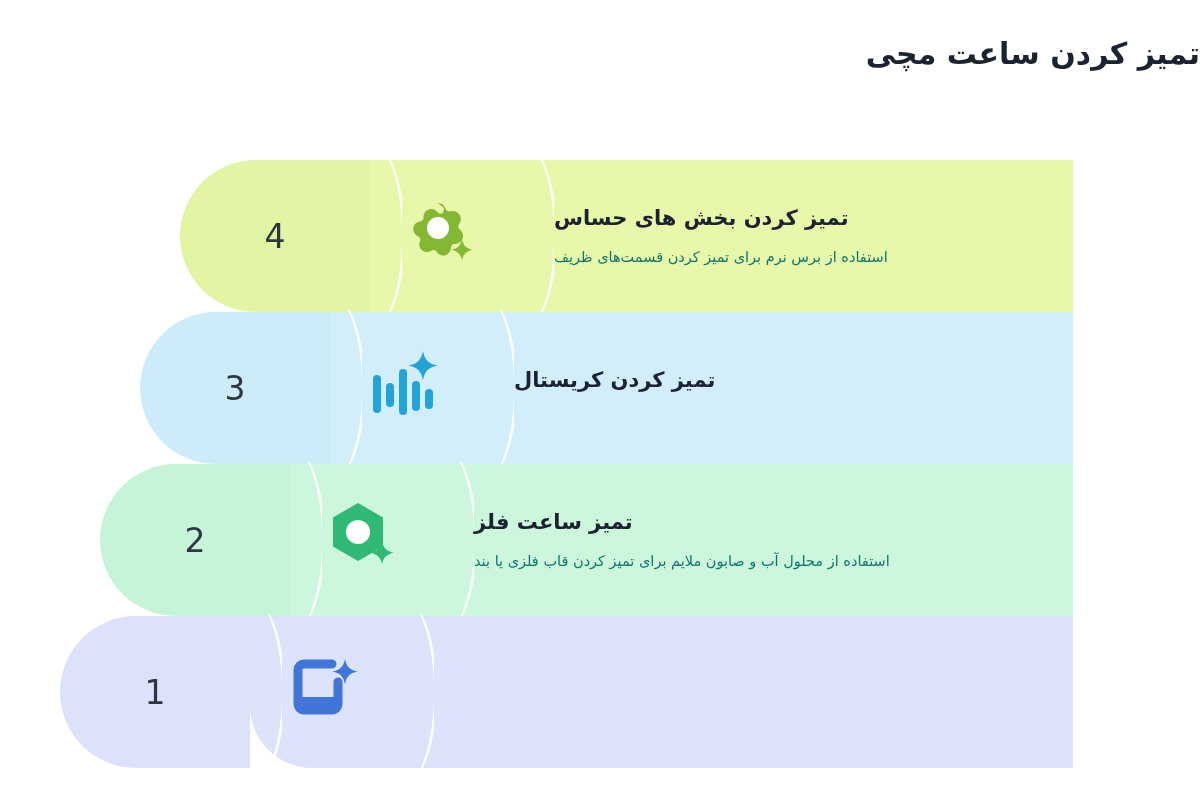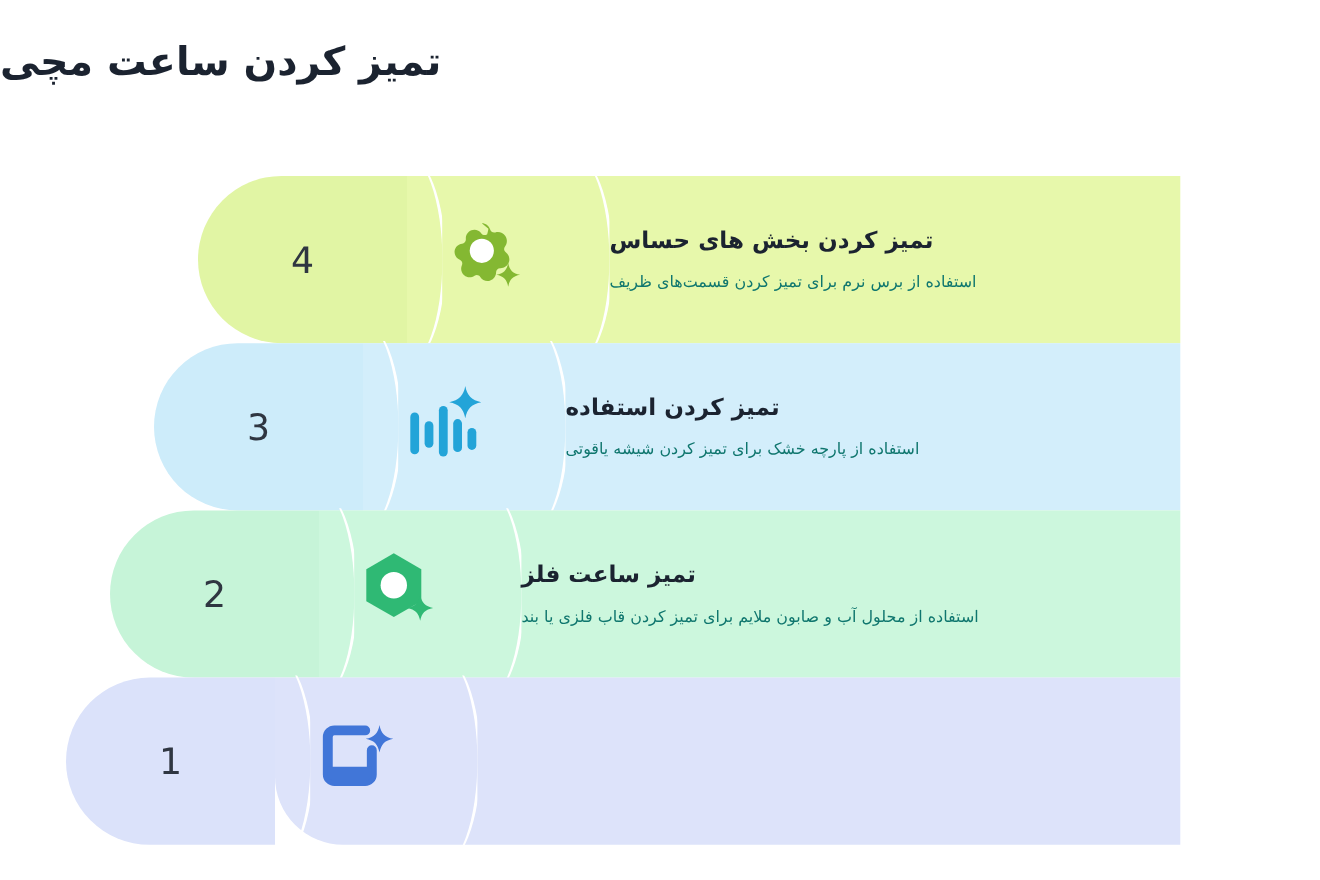--- a/index.html
+++ b/index.html
@@ -14,22 +14,22 @@
     font-family: "DejaVu Sans", "Liberation Sans", sans-serif;
     overflow: hidden;
     position: relative;
   }
 
   #page-title {
     position: absolute;
     top: 36px;
     left: 0;
     width: 1200px;
-    text-align: left;
-    font-size: 36px;
+    text-align: right;
+    font-size: 30px;
     font-weight: bold;
     color: #1b2330;
     direction: rtl;
     letter-spacing: 0.3px;
   }
 
   #steps {
     position: absolute;
     top: 160px;
     left: 0;
@@ -208,22 +208,21 @@
             <rect x="60" y="42" width="8" height="20" rx="4"></rect>
             <path d="M58 4 c1.6 8.8 5.8 13 14.6 14.6 C63.8 20.2 59.6 24.4 58 33.2 c-1.6-8.8-5.8-13-14.6-14.6 C52.2 17 56.4 12.8 58 4 Z"></path>
           </g>
         </svg>
       </span>
     </div>
 
     <div class="sep sep-b"></div>
 
     <div class="card-text">
-      <div class="card-title">تمیز کردن استفاده</div>
-      <div class="card-sub">استفاده از پارچه خشک برای تمیز کردن شیشه یاقوتی</div>
+      <div class="card-title">تمیز کردن کریستال</div>
     </div>
   </div>
 
   <div class="step-card c2">
     <div class="card-body" style="background: rgb(204, 247, 221);"></div>
 
     <div class="card-number-pill" style="background: rgb(198, 244, 216);">
       <span class="card-number">2</span>
     </div>
 

